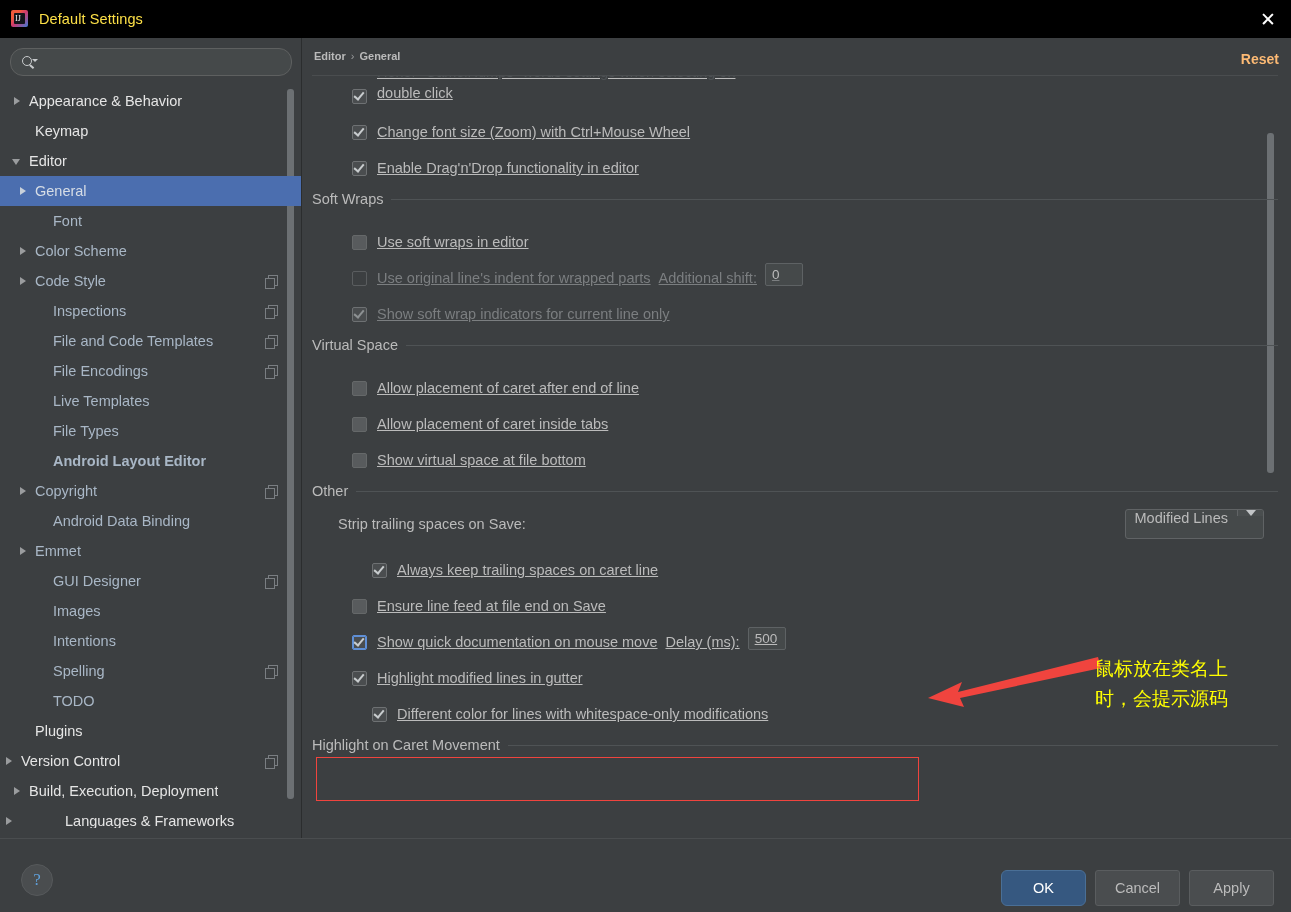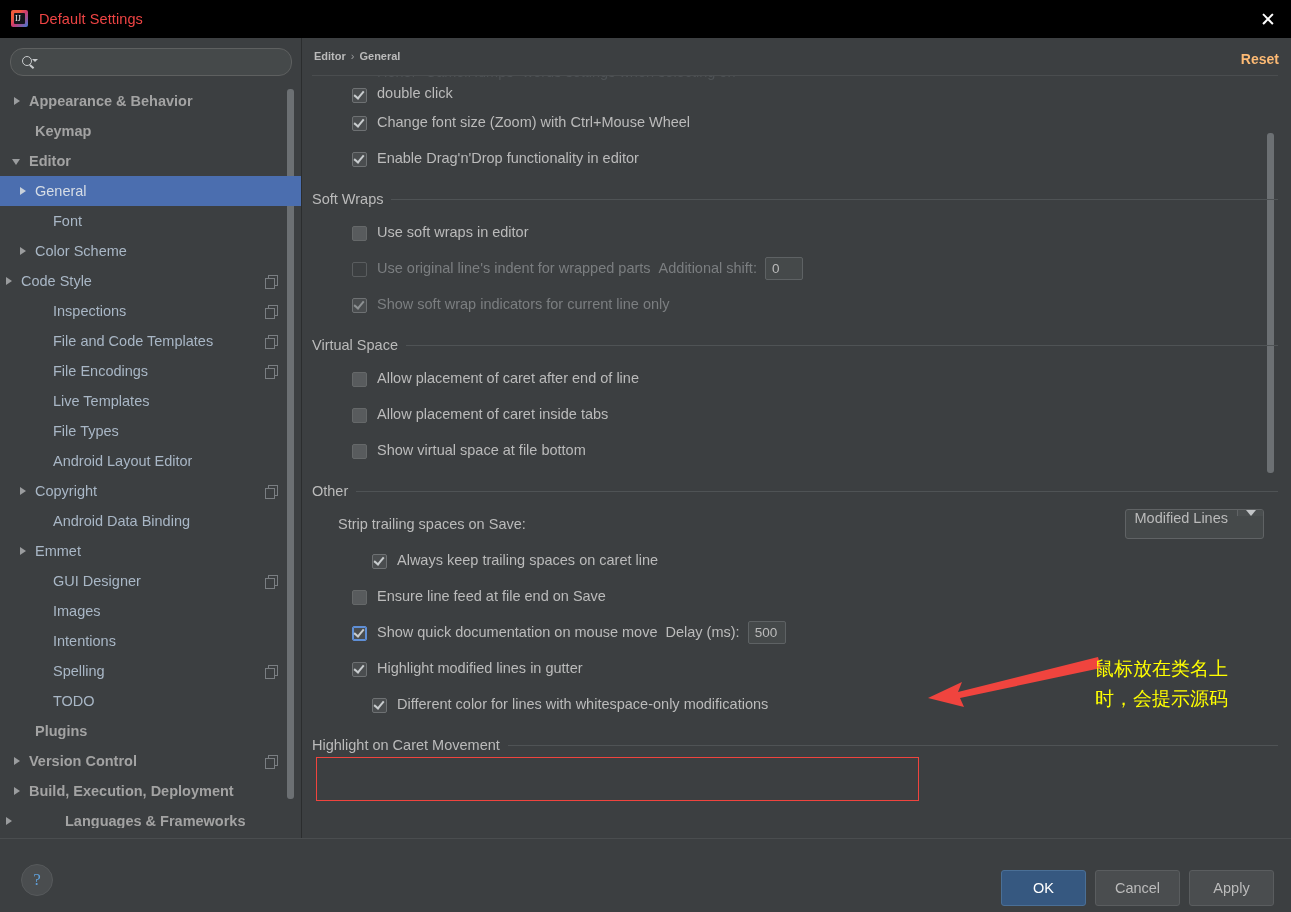--- a/index.html
+++ b/index.html
@@ -19,21 +19,21 @@
     display:flex;align-items:center;
   }
   .tb-logo{
     width:20px;height:20px;margin-left:10px;margin-right:9px;
     position:relative;flex:none;
   }
   .tb-logo .sq{position:absolute;left:1px;top:1px;width:17px;height:17px;border-radius:2px;
     background:linear-gradient(135deg,#f05a3c 0%,#f05a3c 28%,#cf3a6e 50%,#3d7bd6 100%);}
   .tb-logo .inner{position:absolute;left:4px;top:4px;width:11px;height:11px;background:#12141a;border-radius:1px;}
   .tb-logo .ij{position:absolute;left:5px;top:4px;font-size:8px;color:#ffffff;font-family:"Liberation Serif",serif;line-height:11px;}
-  .tb-title{color:#ef4444;font-size:14.5px;letter-spacing:.1px;}
+  .tb-title{color:#fde047;font-size:14.5px;letter-spacing:.1px;}
   .tb-close{
     position:absolute;right:0;top:0;width:46px;height:38px;
     display:flex;align-items:center;justify-content:center;
     color:#ffffff;font-size:19px;line-height:1;
   }
 
   
   .sidebar{
     position:absolute;left:0;top:38px;width:302px;height:800px;
     background:#3c3f41;
@@ -64,21 +64,21 @@
   .trow .arrow.right::before{
     content:"";position:absolute;left:2px;top:1px;
     border-left:6px solid #9a9c9e;border-top:4.5px solid transparent;border-bottom:4.5px solid transparent;
   }
   .trow .arrow.down::before{
     content:"";position:absolute;left:0px;top:3px;
     border-top:6px solid #9a9c9e;border-left:4.5px solid transparent;border-right:4.5px solid transparent;
   }
   .trow.sel .arrow.right::before{border-left-color:#c9d1da;}
   .trow .lbl{overflow:hidden;}
-  .trow.bold .lbl{font-weight:bold;color:#a3a3a3;}
+  .trow.bold .lbl{font-weight:normal;color:#e5e5e5;}
   .trow.sel .lbl{color:#d6dde6;}
   .copy-icon{
     position:absolute;right:24px;width:13px;height:13px;opacity:.75;
   }
   .copy-icon i{position:absolute;display:block;border:1.2px solid #8f9498;}
   .copy-icon i.a{left:3px;top:0;width:8px;height:9px;}
   .copy-icon i.b{left:0px;top:3px;width:8px;height:9px;background:#3c3f41;}
   .tree-scroll{
     position:absolute;right:8px;top:3px;width:7px;height:710px;background:#6c7073;border-radius:3px;
   }
@@ -97,21 +97,21 @@
     position:absolute;right:12px;top:13px;font-size:14px;font-weight:bold;color:#fdba74;cursor:pointer;
   }
 
   .content{
     position:absolute;left:10px;top:37px;width:966px;height:752px;
     border-top:1px solid #4a4d4f;
     overflow:hidden;
   }
   .content-inner{position:absolute;left:0;top:-14px;width:966px;}
 
-  .chk-row{display:flex;align-items:center;min-height:36px;color:#bbbbbb;font-size:14.5px;}
+  .chk-row{display:flex;align-items:flex-end;min-height:36px;color:#bbbbbb;font-size:14.5px;text-decoration:underline;}
   .chk{
     width:13px;height:13px;flex:none;border:1px solid #6e7173;background:#4a4d4f;border-radius:2px;
     margin-right:10px;margin-top:3px;position:relative;
   }
   .chk.on::after{
     content:"";position:absolute;left:3px;top:0px;width:4px;height:8px;
     border:solid #c8ccce;border-width:0 2px 2px 0;transform:rotate(40deg);
   }
   .chk.off{background:#585b5d;border-color:#656869;}
   .chk.empty{background:transparent;border-color:#5a5d5f;}
@@ -178,21 +178,21 @@
     position:absolute;left:21px;top:25px;width:30px;height:30px;border-radius:50%;
     background:#4a4d4f;border:1px solid #56595b;
     color:#5f9fd8;font-size:17px;display:flex;align-items:center;justify-content:center;
     font-family:"Liberation Serif",serif;
   }
   .btn{
     position:absolute;top:31px;height:34px;border-radius:3px;
     display:flex;align-items:center;justify-content:center;
     font-size:14.5px;color:#bbbbbb;border:1px solid #5a5d5f;background:#4a4d4f;
   }
-  .btn.primary{background:#365880;border-color:#4a6f96;color:#ffffff;}
+  .btn.primary{background:#365880;border-color:#4a6f96;color:#ffffff;border-radius:6px;}
   #btn-ok{left:1001px;width:83px;}
   #btn-cancel{left:1095px;width:83px;}
   #btn-apply{left:1189px;width:83px;}
 </style>
 </head>
 <body>
 
 <div class="app">
 
   <div class="titlebar">
@@ -235,21 +235,21 @@
           <span class="lbl">General</span>
         </div>
         <div class="trow" style="padding-left: 36px;">
           <span class="arrow"></span>
           <span class="lbl">Font</span>
         </div>
         <div class="trow" style="padding-left: 18px;">
           <span class="arrow right"></span>
           <span class="lbl">Color Scheme</span>
         </div>
-        <div class="trow" style="padding-left: 4px;">
+        <div class="trow" style="padding-left: 18px;">
           <span class="arrow right"></span>
           <span class="lbl">Code Style</span>
           <span class="copy-icon">
             <i class="a"></i>
             <i class="b"></i>
           </span>
         </div>
         <div class="trow" style="padding-left: 36px;">
           <span class="arrow"></span>
           <span class="lbl">Inspections</span>
@@ -275,21 +275,21 @@
           </span>
         </div>
         <div class="trow" style="padding-left: 36px;">
           <span class="arrow"></span>
           <span class="lbl">Live Templates</span>
         </div>
         <div class="trow" style="padding-left: 36px;">
           <span class="arrow"></span>
           <span class="lbl">File Types</span>
         </div>
-        <div class="trow" style="padding-left: 36px;">
+        <div class="trow" style="padding-left: 36px; font-weight: bold;">
           <span class="arrow"></span>
           <span class="lbl">Android Layout Editor</span>
         </div>
         <div class="trow" style="padding-left: 18px;">
           <span class="arrow right"></span>
           <span class="lbl">Copyright</span>
           <span class="copy-icon">
             <i class="a"></i>
             <i class="b"></i>
           </span>
@@ -327,21 +327,21 @@
           </span>
         </div>
         <div class="trow" style="padding-left: 36px;">
           <span class="arrow"></span>
           <span class="lbl">TODO</span>
         </div>
         <div class="trow bold" style="padding-left: 18px;">
           <span class="arrow"></span>
           <span class="lbl">Plugins</span>
         </div>
-        <div class="trow bold" style="padding-left: 12px;">
+        <div class="trow bold" style="padding-left: 4px;">
           <span class="arrow right"></span>
           <span class="lbl">Version Control</span>
           <span class="copy-icon">
             <i class="a"></i>
             <i class="b"></i>
           </span>
         </div>
         <div class="trow bold" style="padding-left: 12px;">
           <span class="arrow right"></span>
           <span class="lbl">Build, Execution, Deployment</span>

